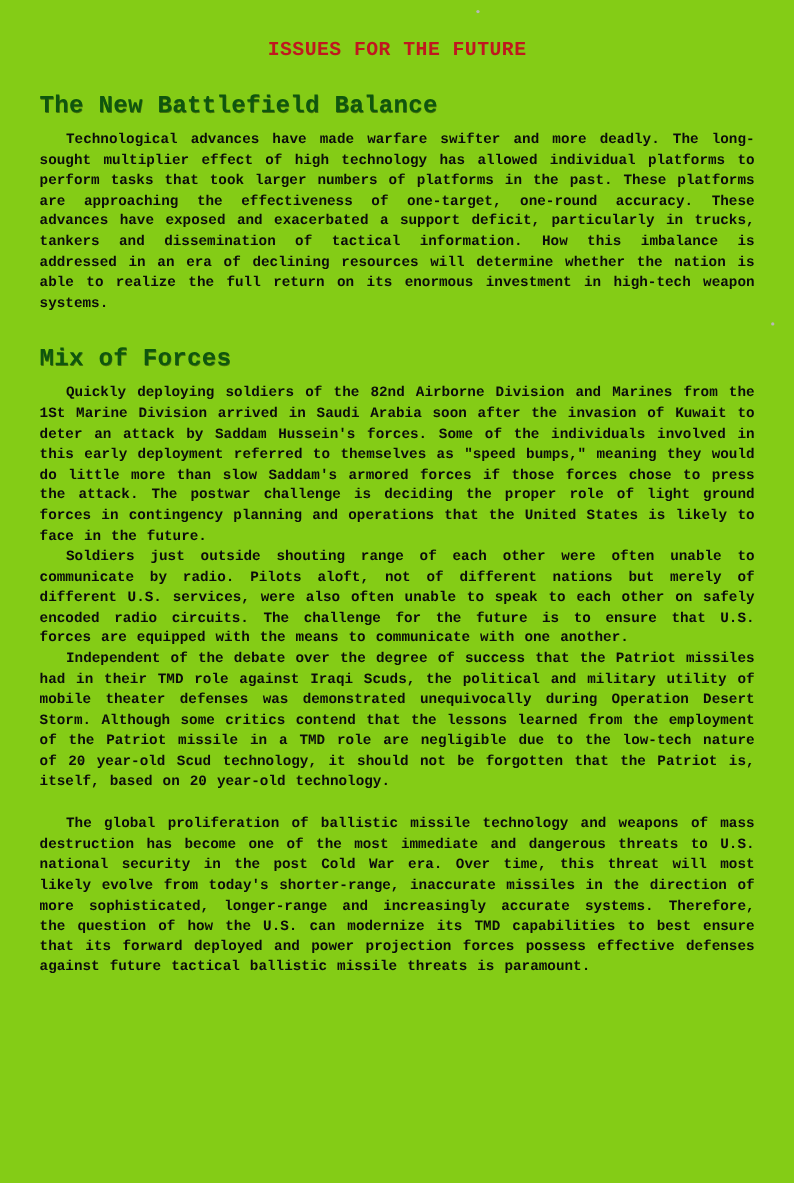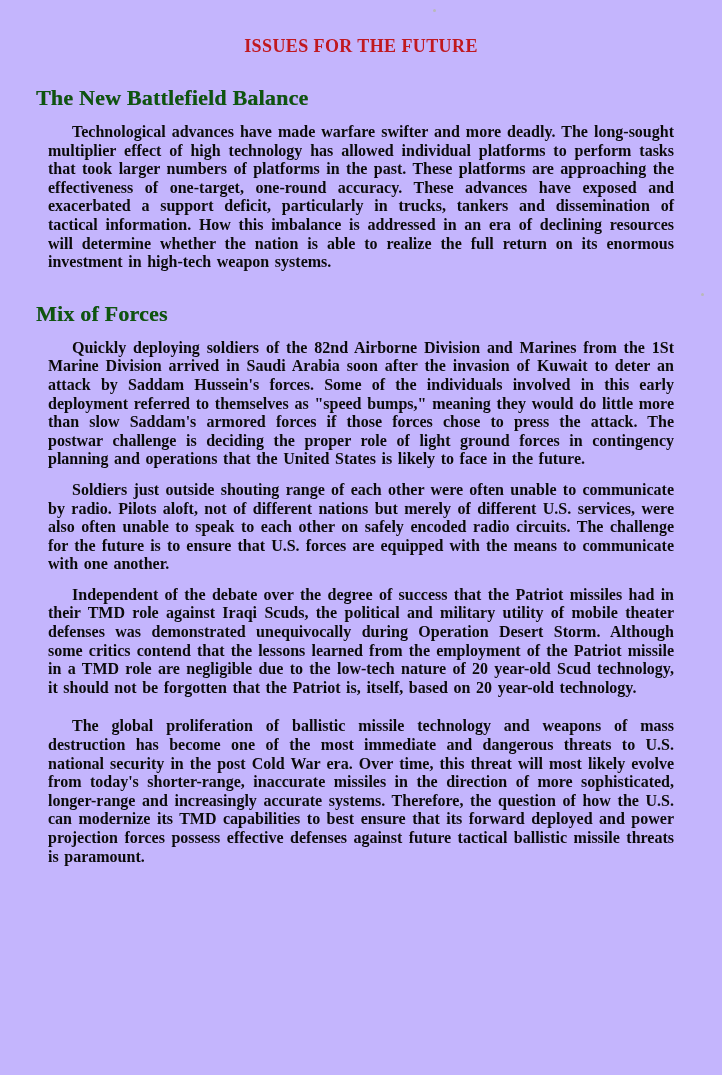--- a/index.html
+++ b/index.html
@@ -5,23 +5,23 @@
   html, body {
     margin: 0;
     padding: 0;
     background: #e8e8e8;
   }
   .page {
     position: relative;
     width: 722px;
     height: 1075px;
     margin: 0 auto;
-    background: #c4b5fd;
+    background: #84cc16;
     overflow: hidden;
-    font-family: Liberation Serif, serif;
+    font-family: Liberation Mono, monospace;
     color: var(--body-black, #0b0b0b);
   }
   .content {
     padding: 0 36px;
   }
   .doc-title {
     margin: 36px 0 0 0;
     text-align: center;
     font-size: 18px;
     font-weight: bold;
@@ -33,22 +33,22 @@
     font-size: 22px;
     font-weight: bold;
     letter-spacing: 0.2px;
     color: var(--heading-green, #0e560e);
     text-shadow: 0.4px 0.4px 0 rgba(0,0,0,0.45);
   }
   .doc-title-wrap + .section .section-heading {
     margin-top: 28px;
   }
   .body-para {
-    margin: 12px;
-    font-size: 16px;
+    margin: 0;
+    font-size: 13px;
     line-height: 18.6px;
     font-weight: bold;
     text-align: justify;
     text-indent: 24px;
     word-spacing: 0.10em;
   }
   .body-para + .body-para {
     margin-top: 20px;
   }
   .page-number {

